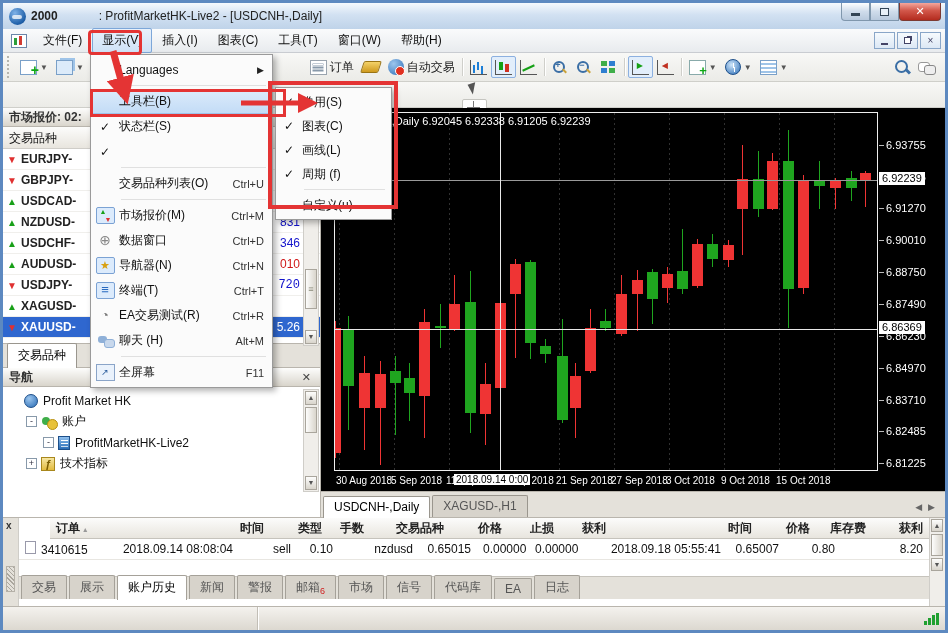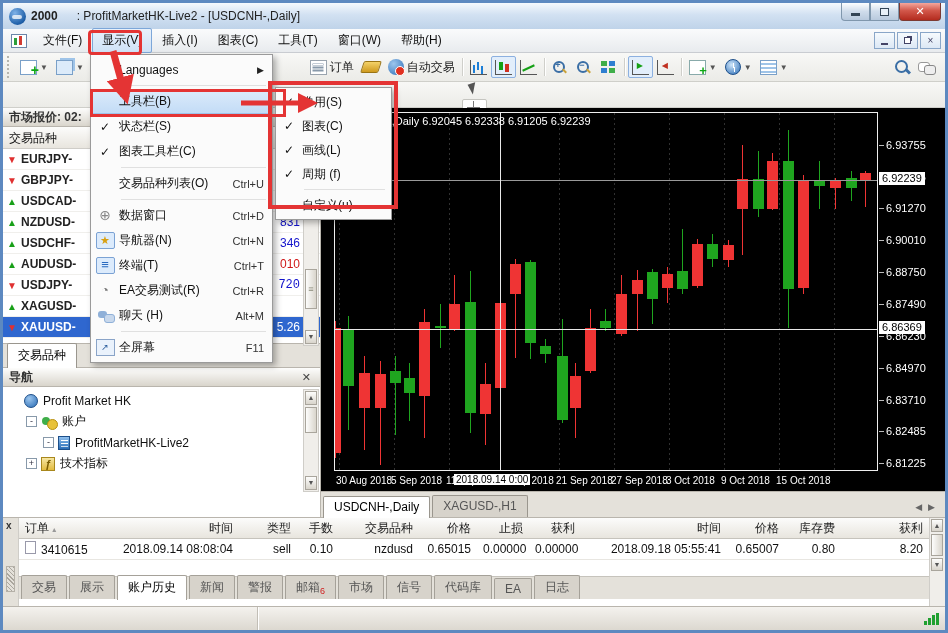--- a/index.html
+++ b/index.html
@@ -4,21 +4,21 @@
 <style>
   *{margin:0;padding:0;box-sizing:border-box;}
   html,body{width:948px;height:633px;overflow:hidden;}
   body{font-family:"Liberation Sans","DejaVu Sans",sans-serif;font-size:12px;color:#111;background:#8aa8c8;}
   .window{position:relative;width:948px;height:633px;border:3px solid #5d89c0;background:#ece9e2;display:flex;flex-direction:column;}
   
   .titlebar{height:26px;background:linear-gradient(#f5f9fd,#d2e1f2 45%,#bfd3e9);display:flex;align-items:center;padding:0 4px;flex:0 0 auto;}
   .app-icon{width:17px;height:17px;border-radius:50%;background:radial-gradient(circle at 35% 30%,#7fb2e8,#1e5fa8 70%,#14427a);margin:0 5px 0 2px;position:relative;}
   .app-icon::after{content:"";position:absolute;left:3px;top:7px;width:10px;height:4px;border-radius:4px;background:rgba(255,255,255,.75);}
   .title-acct{font-weight:bold;color:#222;}
-  .title-rest{margin-left:19px;color:#222;}
+  .title-rest{margin-left:41px;color:#222;}
   .winbtns{margin-left:auto;display:flex;align-items:flex-start;height:100%;}
   .wbtn{width:29px;height:18px;border:1px solid #8097ad;border-top:none;background:linear-gradient(#fdfeff,#cfdceb 50%,#b8c9dd);display:flex;align-items:center;justify-content:center;font-size:11px;color:#345;}
   .wbtn.close{width:42px;background:linear-gradient(#f4a79d,#d2574a 45%,#b32b1e);color:#fff;font-weight:bold;border-color:#7c3a33;border-radius:0 0 4px 4px;}
   .wbtn.min{border-radius:0 0 0 4px;}
   .glyph-min{width:9px;height:3px;background:#345;margin-top:6px;}
   .glyph-restore{width:9px;height:8px;border:1px solid #345;position:relative;background:#e8f0f8;}
   
   .menubar{height:24px;background:linear-gradient(#fafbfc,#e8ebee);border-bottom:1px solid #c9ccd1;display:flex;align-items:center;padding:0 4px;flex:0 0 auto;}
   .doc-icon{width:16px;height:14px;border:1px solid #6b86a8;background:#fff;margin:0 6px 0 4px;position:relative;}
   .doc-icon::before{content:"";position:absolute;left:2px;bottom:2px;width:3px;height:7px;background:#2e9e3a;}
@@ -142,21 +142,21 @@
   .chart-tabs .spacer{flex:1;}
   .ct-arrows{display:flex;gap:6px;padding:0 8px 5px 0;color:#666;font-size:9px;}
   
   .terminal{height:89px;flex:0 0 auto;background:#fff;border-top:1px solid #b9b5ad;display:flex;}
   .t-left{width:16px;flex:0 0 auto;background:#e4e1da;border-right:1px solid #cfcdc8;position:relative;}
   .t-left .x{position:absolute;top:2px;left:3px;font-size:10px;font-weight:bold;color:#333;}
   .t-left .grip2{position:absolute;left:3px;top:48px;width:9px;height:26px;background:repeating-linear-gradient(45deg,#aaa69e 0 1px,transparent 1px 3px);border:1px solid #b5b1a8;}
   .t-main{flex:1 1 auto;display:flex;flex-direction:column;min-width:0;}
   .t-table{height:58px;overflow:hidden;}
   .t-row{display:flex;height:21px;align-items:center;border-bottom:1px solid #e8e6e1;}
-  .t-row.hdr{background:linear-gradient(#fcfcfb,#e8e5de);border-bottom:1px solid #c6c3bc;font-weight:normal;color:#222;}
+  .t-row.hdr{background:linear-gradient(#fcfcfb,#e8e5de);border-bottom:1px solid #c6c3bc;font-weight:bold;color:#222;margin-left:31px;}
   .t-cell{padding:0 6px;white-space:nowrap;overflow:hidden;flex:0 0 auto;}
   .t-cell.r{text-align:right;}
   .t-cell.span{display:flex;justify-content:flex-end;overflow:visible;}
   .t-icon-up{display:inline-block;width:13px;height:13px;border:1px solid #9ab08a;background:#eef7ea;color:#18a018;font-size:8px;text-align:center;line-height:12px;margin-right:4px;}
   .t-icon-doc{display:inline-block;width:11px;height:13px;border:1px solid #99a;background:#fff;margin-right:5px;}
   .t-tabs{height:23px;background:#e4e1da;border-top:1px solid #c6c3bc;display:flex;align-items:flex-end;padding:0 2px;}
   .t-tabs .tab{border-color:#a5a199;}
   .t-tabs .badge{color:#d02020;font-size:9px;vertical-align:sub;}
   .t-scroll{width:16px;flex:0 0 auto;background:#f0eeea;border-left:1px solid #cfcdc8;position:relative;}
   .t-scroll .up,.t-scroll .dn{position:absolute;left:1px;width:12px;height:13px;background:linear-gradient(#fdfdfc,#d9d5cc);border:1px solid #a9a59c;font-size:7px;color:#555;text-align:center;line-height:11px;}
@@ -651,29 +651,35 @@
       <div class="vm-row">
         <div class="gutter">
           <span class="chk">✓</span>
         </div>
         <div class="lbl">状态栏(S)</div>
       </div>
       <div class="vm-row">
         <div class="gutter">
           <span class="chk">✓</span>
         </div>
-        <div class="lbl">图表工具栏(C)</div>
       </div>
       <div class="vm-sep"></div>
       <div class="vm-row">
         <div class="gutter"></div>
         <div class="lbl">交易品种列表(O)</div>
         <div class="sc">Ctrl+U</div>
       </div>
       <div class="vm-sep"></div>
+      <div class="vm-row">
+        <div class="gutter">
+          <span class="mi mi-mw boxed"></span>
+        </div>
+        <div class="lbl">市场报价(M)</div>
+        <div class="sc">Ctrl+M</div>
+      </div>
       <div class="vm-row">
         <div class="gutter">
           <span class="mi mi-dw">⊕</span>
         </div>
         <div class="lbl">数据窗口</div>
         <div class="sc">Ctrl+D</div>
       </div>
       <div class="vm-row">
         <div class="gutter">
           <span class="mi mi-nav boxed">★</span>

